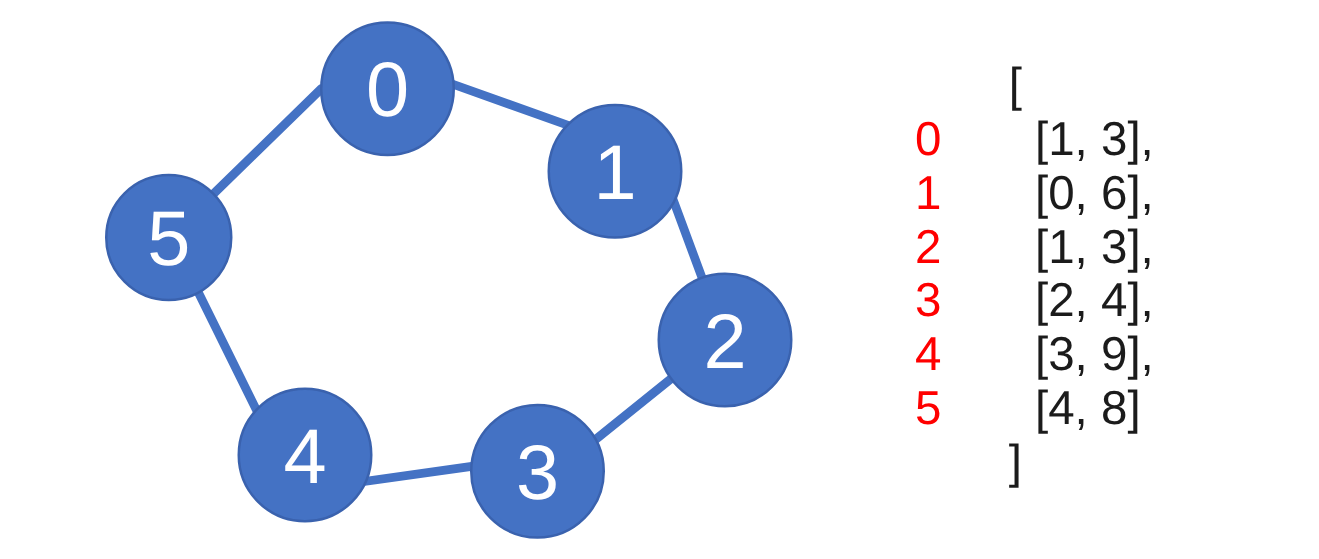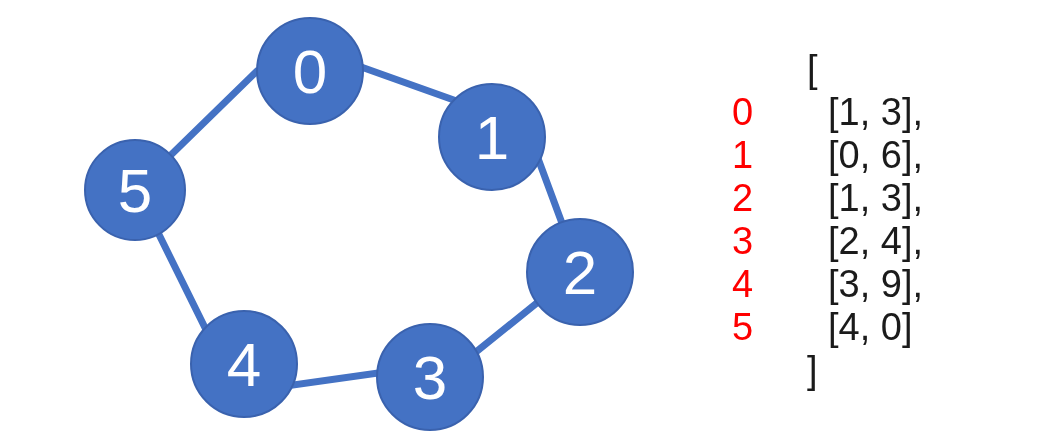--- a/index.html
+++ b/index.html
@@ -91,19 +91,19 @@
       <div class="row">
         <span class="idx" style="color: rgb(255, 0, 0);">3</span>
         <span class="val">[2, 4],</span>
       </div>
       <div class="row">
         <span class="idx" style="color: rgb(255, 0, 0);">4</span>
         <span class="val">[3, 9],</span>
       </div>
       <div class="row">
         <span class="idx" style="color: rgb(255, 0, 0);">5</span>
-        <span class="val">[4, 0]</span>
+        <span class="val">[4, 8]</span>
       </div>
       <div class="row">
         <span class="bkt">]</span>
       </div>
     </div>
 </div>
 
 </body></html>

